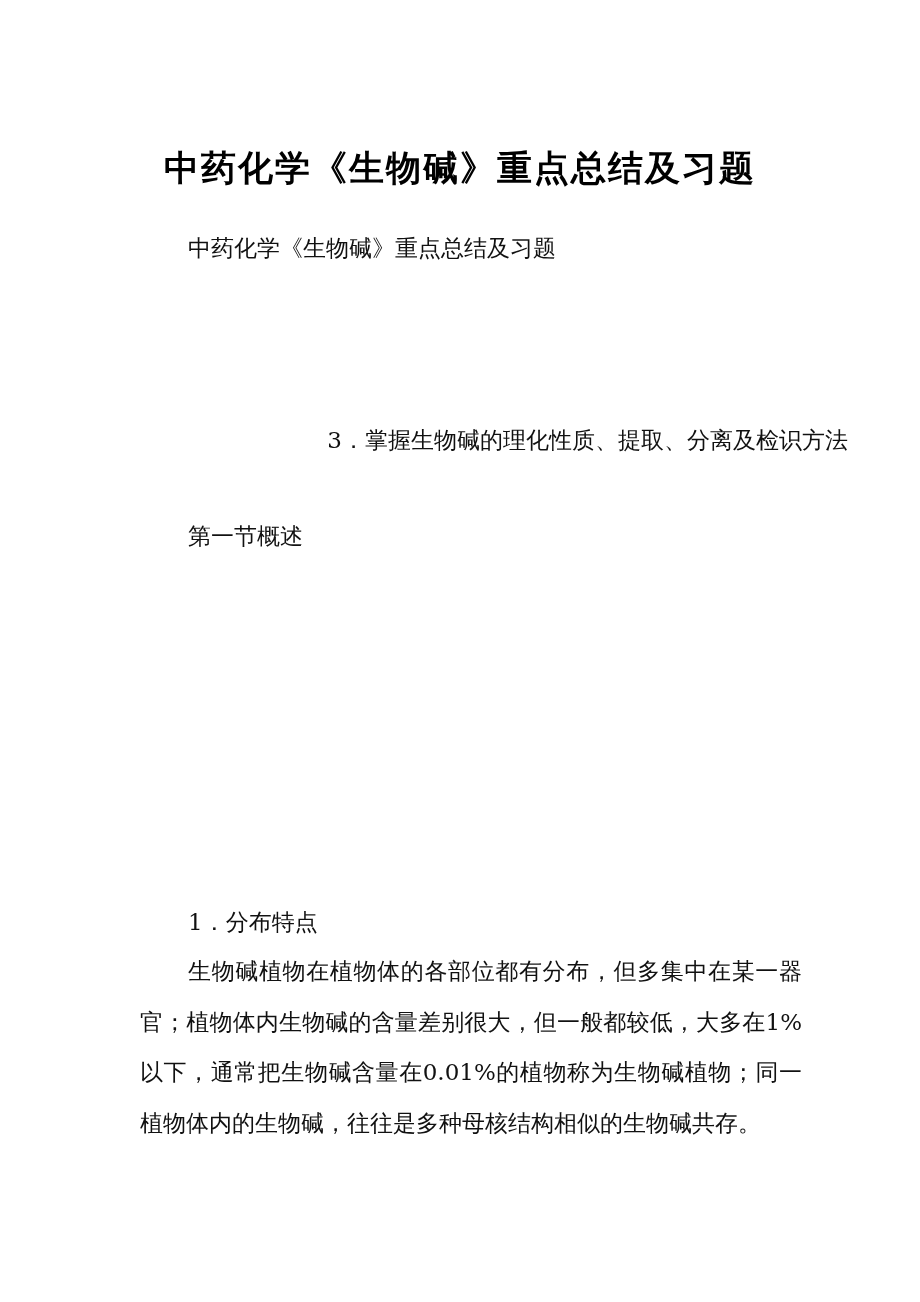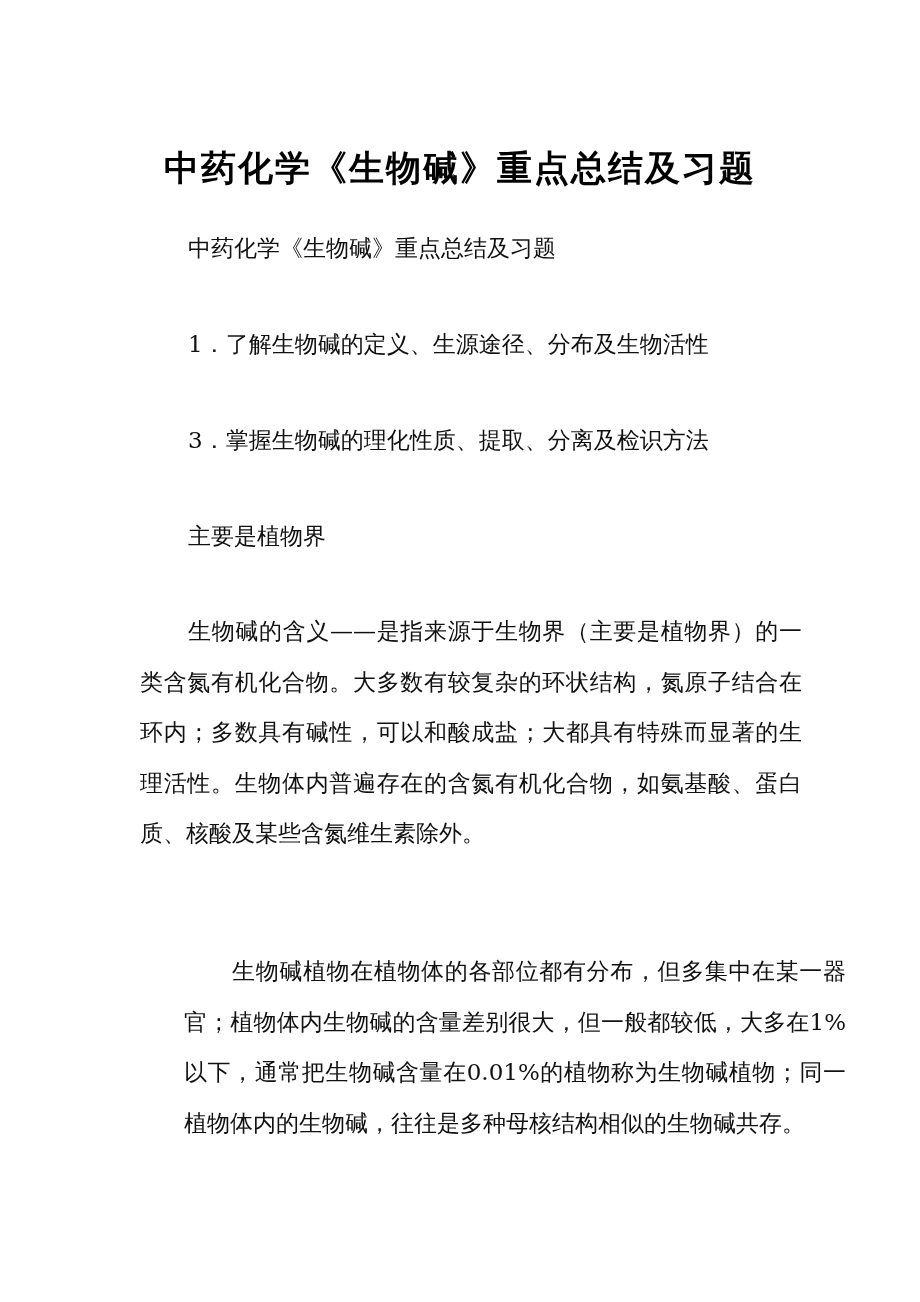--- a/index.html
+++ b/index.html
@@ -57,22 +57,21 @@
     }
   </style>
 </head>
 <body>
 
 <div class="page">
   <div class="title">中药化学《生物碱》重点总结及习题</div>
 
   <div class="line indent" style="top:232px;">中药化学《生物碱》重点总结及习题</div>
 
-  <div class="line indent" style="top:328px;">1．了解生物碱的定义、生源途径、分布及生物活性</div>
-  <div class="line indent" style="top:424px;">3．掌握生物碱的理化性质、提取、分离及检识方法</div>
+  <div class="line indent" style="top:424px;text-align:right;">3．掌握生物碱的理化性质、提取、分离及检识方法</div>
 
-  <div class="line indent" style="top:520px;">主要是植物界</div>
-
-  <div class="para" style="top:606px;">生物碱的含义——是指来源于生物界（主要是植物界）的一类含氮有机化合物。大多数有较复杂的环状结构，氮原子结合在环内；多数具有碱性，可以和酸成盐；大都具有特殊而显著的生理活性。生物体内普遍存在的含氮有机化合物，如氨基酸、蛋白质、核酸及某些含氮维生素除外。</div>
+  <div class="line indent" style="top:520px;">第一节概述</div>
 
 
-  <div class="para" style="top:946px;margin-left:44px;">生物碱植物在植物体的各部位都有分布，但多集中在某一器官；植物体内生物碱的含量差别很大，但一般都较低，大多在1%以下，通常把生物碱含量在0.01%的植物称为生物碱植物；同一植物体内的生物碱，往往是多种母核结构相似的生物碱共存。</div>
+  <div class="line indent" style="top:906px;">1．分布特点</div>
+
+  <div class="para" style="top:946px;">生物碱植物在植物体的各部位都有分布，但多集中在某一器官；植物体内生物碱的含量差别很大，但一般都较低，大多在1%以下，通常把生物碱含量在0.01%的植物称为生物碱植物；同一植物体内的生物碱，往往是多种母核结构相似的生物碱共存。</div>
 </div>
 
 </body></html>

